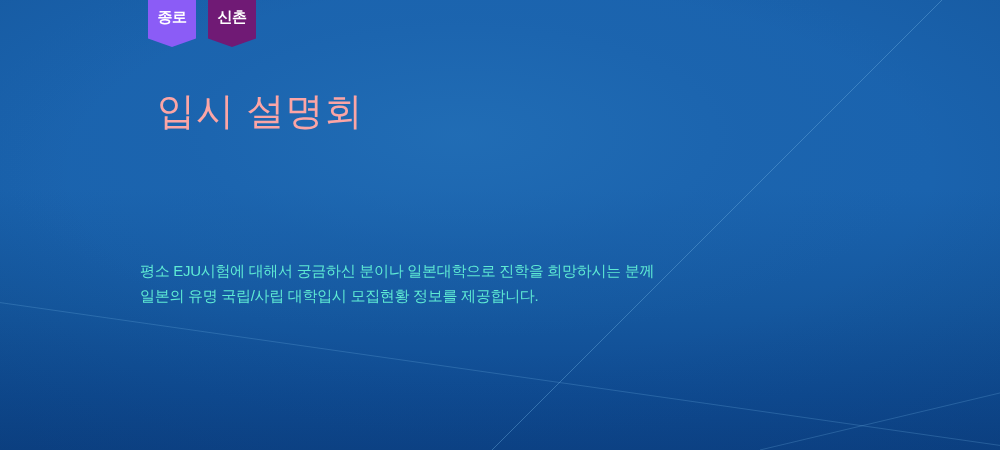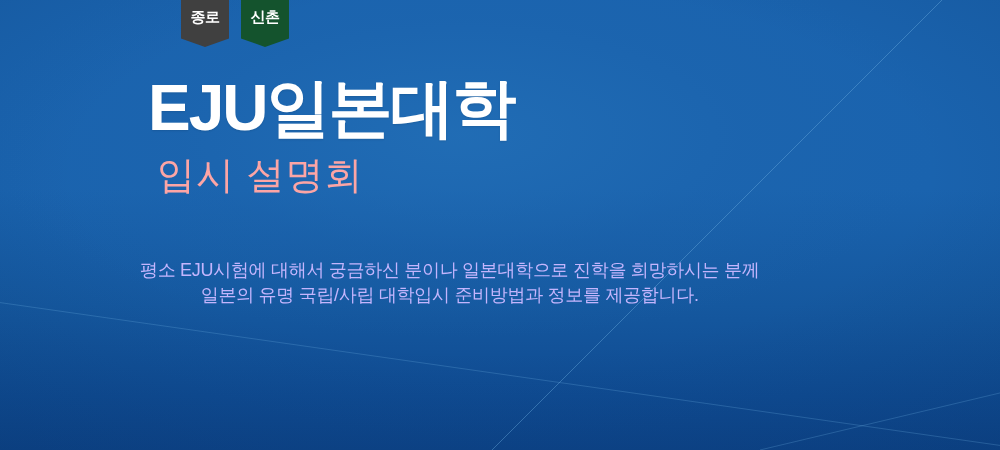--- a/index.html
+++ b/index.html
@@ -61,23 +61,23 @@
     padding-top: 9px;
     box-sizing: border-box;
     color: #ffffff;
     font-size: 15px;
     font-weight: bold;
     letter-spacing: -0.5px;
     line-height: 1;
     -webkit-clip-path: polygon(0 0, 100% 0, 100% 82%, 50% 100%, 0 82%);
     clip-path: polygon(0 0, 100% 0, 100% 82%, 50% 100%, 0 82%);
   }
-  .tag-jongno { background: #404040; margin-left: 33px; }
+  .tag-jongno { background: #8b5cf6; }
   .tag-gangnam { background: #77c354; }
-  .tag-sinchon { background: #14532d; }
+  .tag-sinchon { background: #701a75; }
 
   
   .headline {
     position: absolute;
     left: 148px;
     top: 76px;
     z-index: 4;
     color: #ffffff;
   }
   .title-line-1 {
@@ -96,25 +96,24 @@
     margin: 16px 0 12px 9px;
     color: #fca5a5;
   }
 
   
   .body-copy {
     position: absolute;
     left: 140px;
     top: 258px;
     z-index: 4;
-    color: #c4b5fd;
-    font-size: 18px;
+    color: #5eead4;
+    font-size: 15px;
     line-height: 25px;
     letter-spacing: -0.3px;
-    text-align: center;
   }
   .body-copy p { margin: 0; white-space: nowrap; }
 </style>
 </head>
 <body>
 
 <div class="banner">
 
   <div class="bg-base"></div>
   <div class="bg-glow"></div>
@@ -132,22 +131,21 @@
   <div class="tags">
     <div class="tag tag-jongno">
       <span>종로</span>
     </div>
     <div class="tag tag-sinchon">
       <span>신촌</span>
     </div>
   </div>
 
   <div class="headline">
-    <div class="title-line-1">EJU일본대학</div>
     <div class="title-line-2">입시 설명회</div>
   </div>
 
   <div class="body-copy">
     <p>평소 EJU시험에 대해서 궁금하신 분이나 일본대학으로 진학을 희망하시는 분께</p>
-    <p>일본의 유명 국립/사립 대학입시 준비방법과 정보를 제공합니다.</p>
+    <p>일본의 유명 국립/사립 대학입시 모집현황 정보를 제공합니다.</p>
   </div>
 
 </div>
 
 </body></html>

